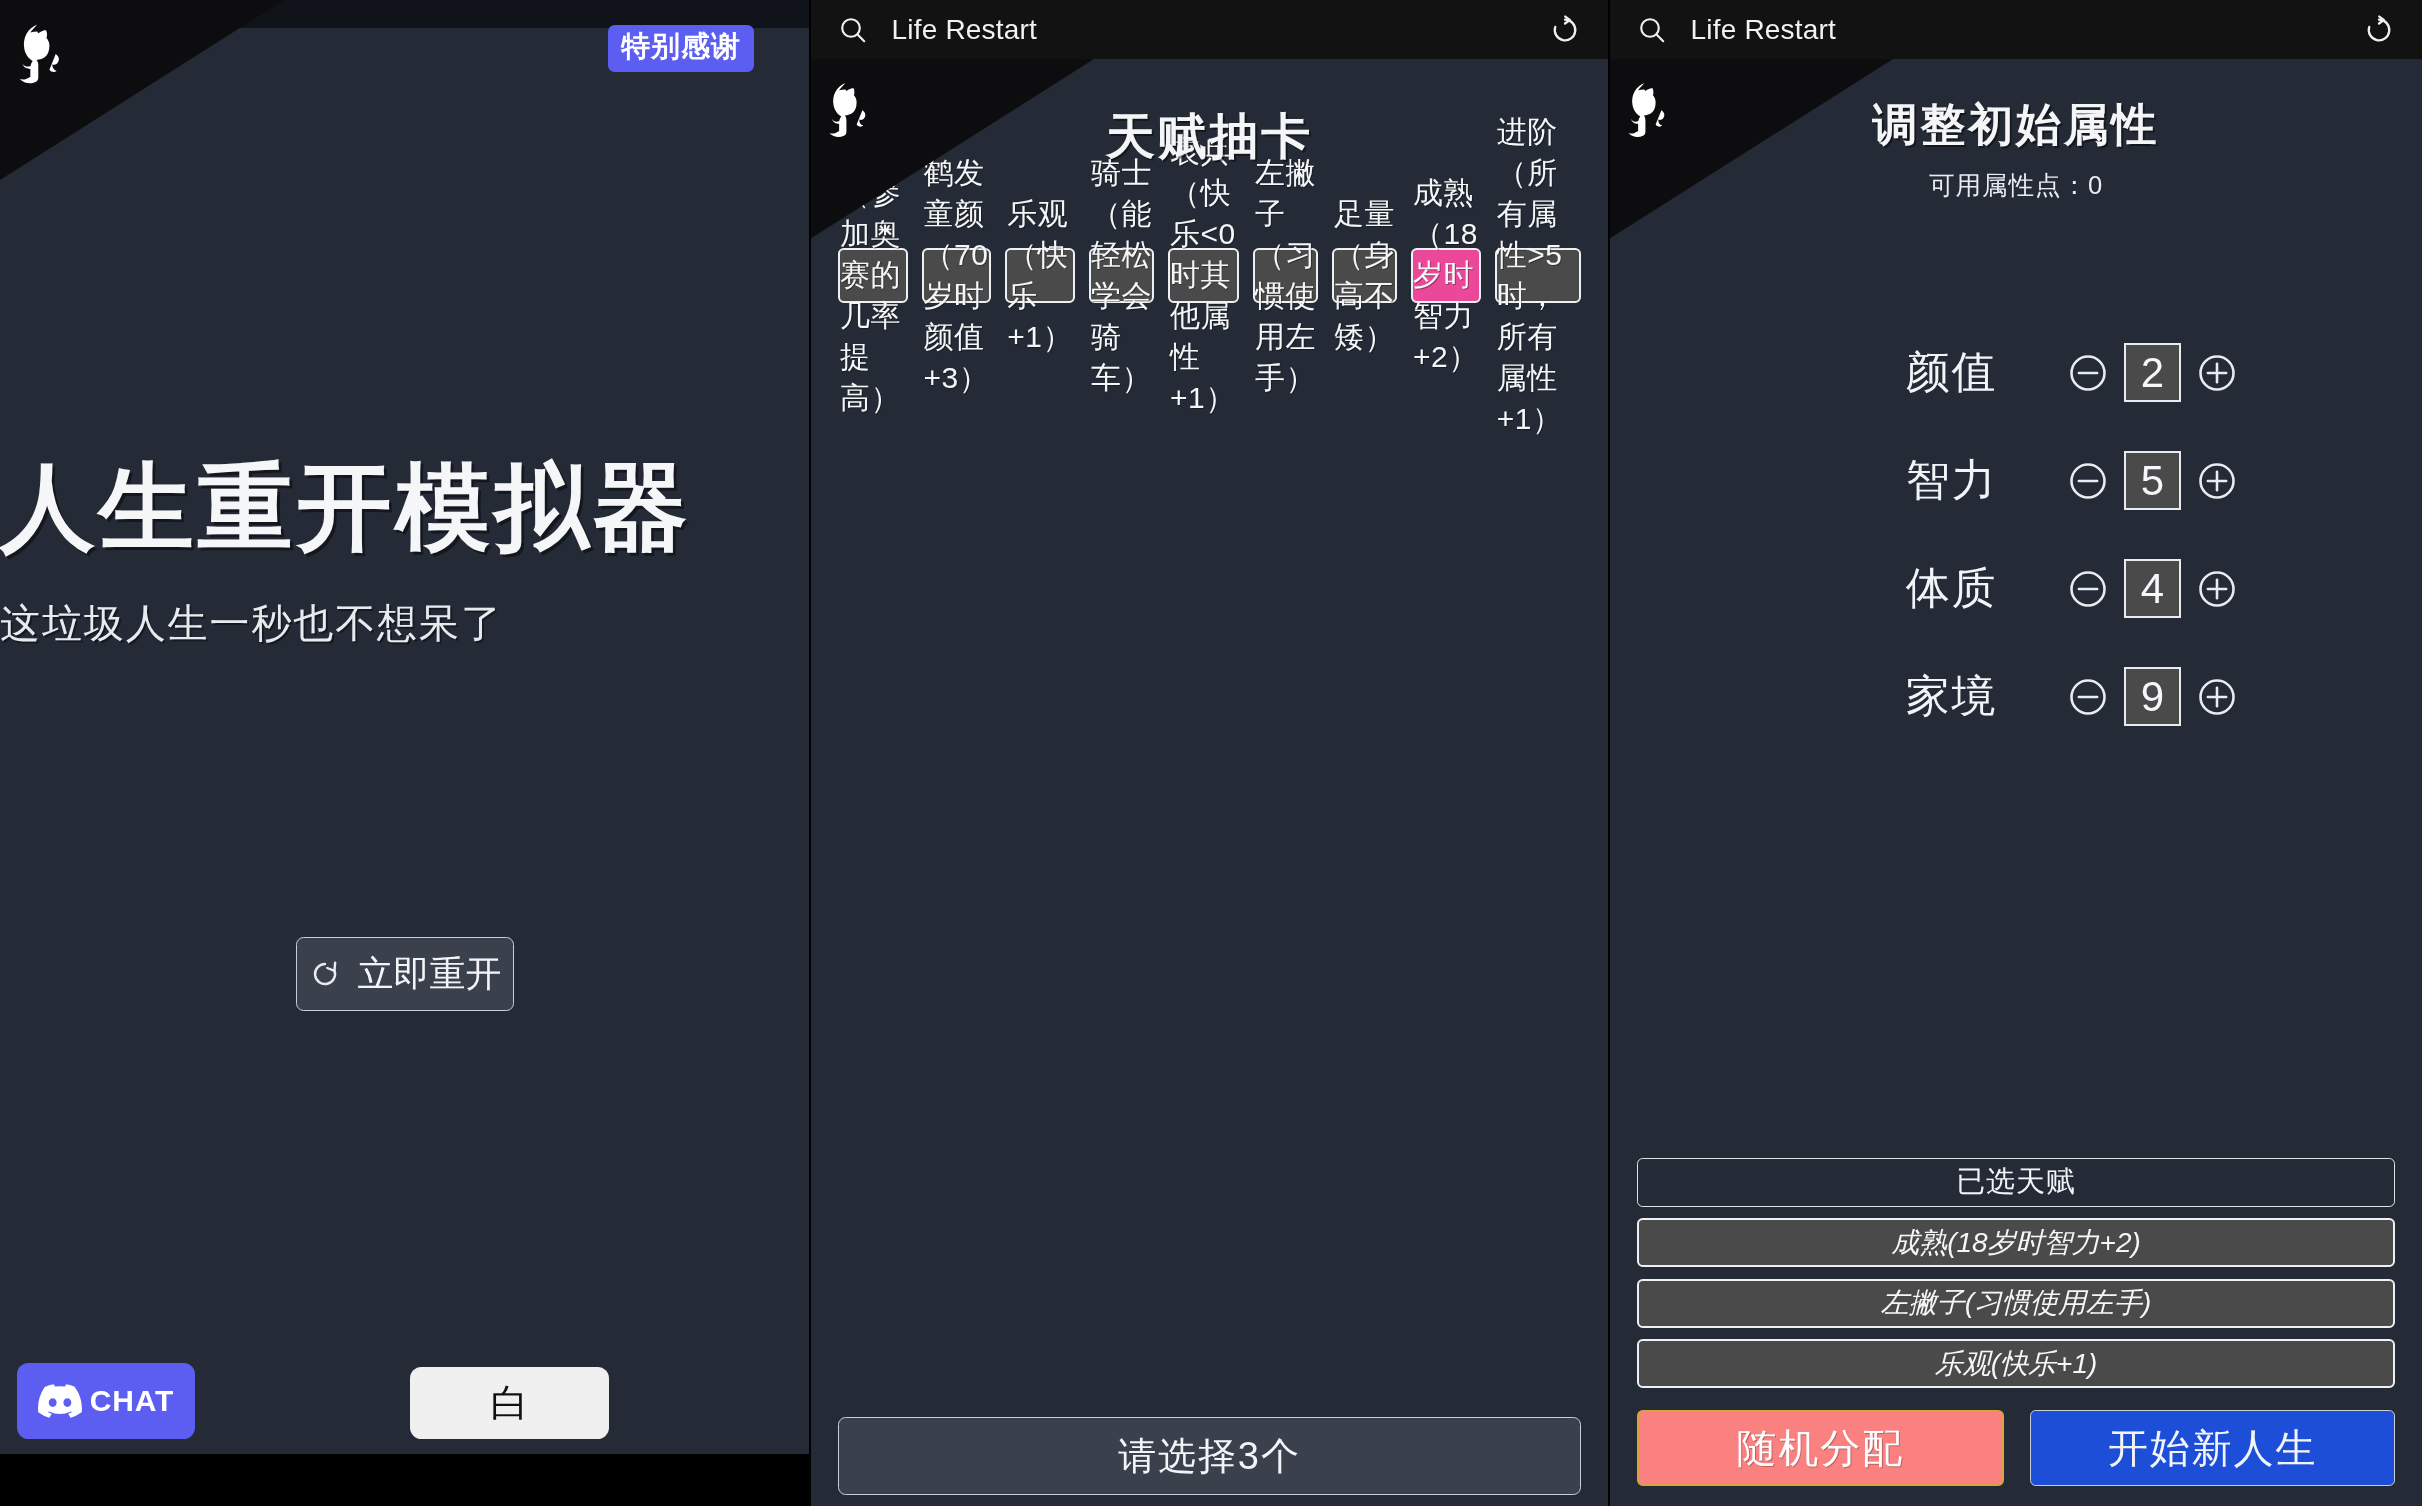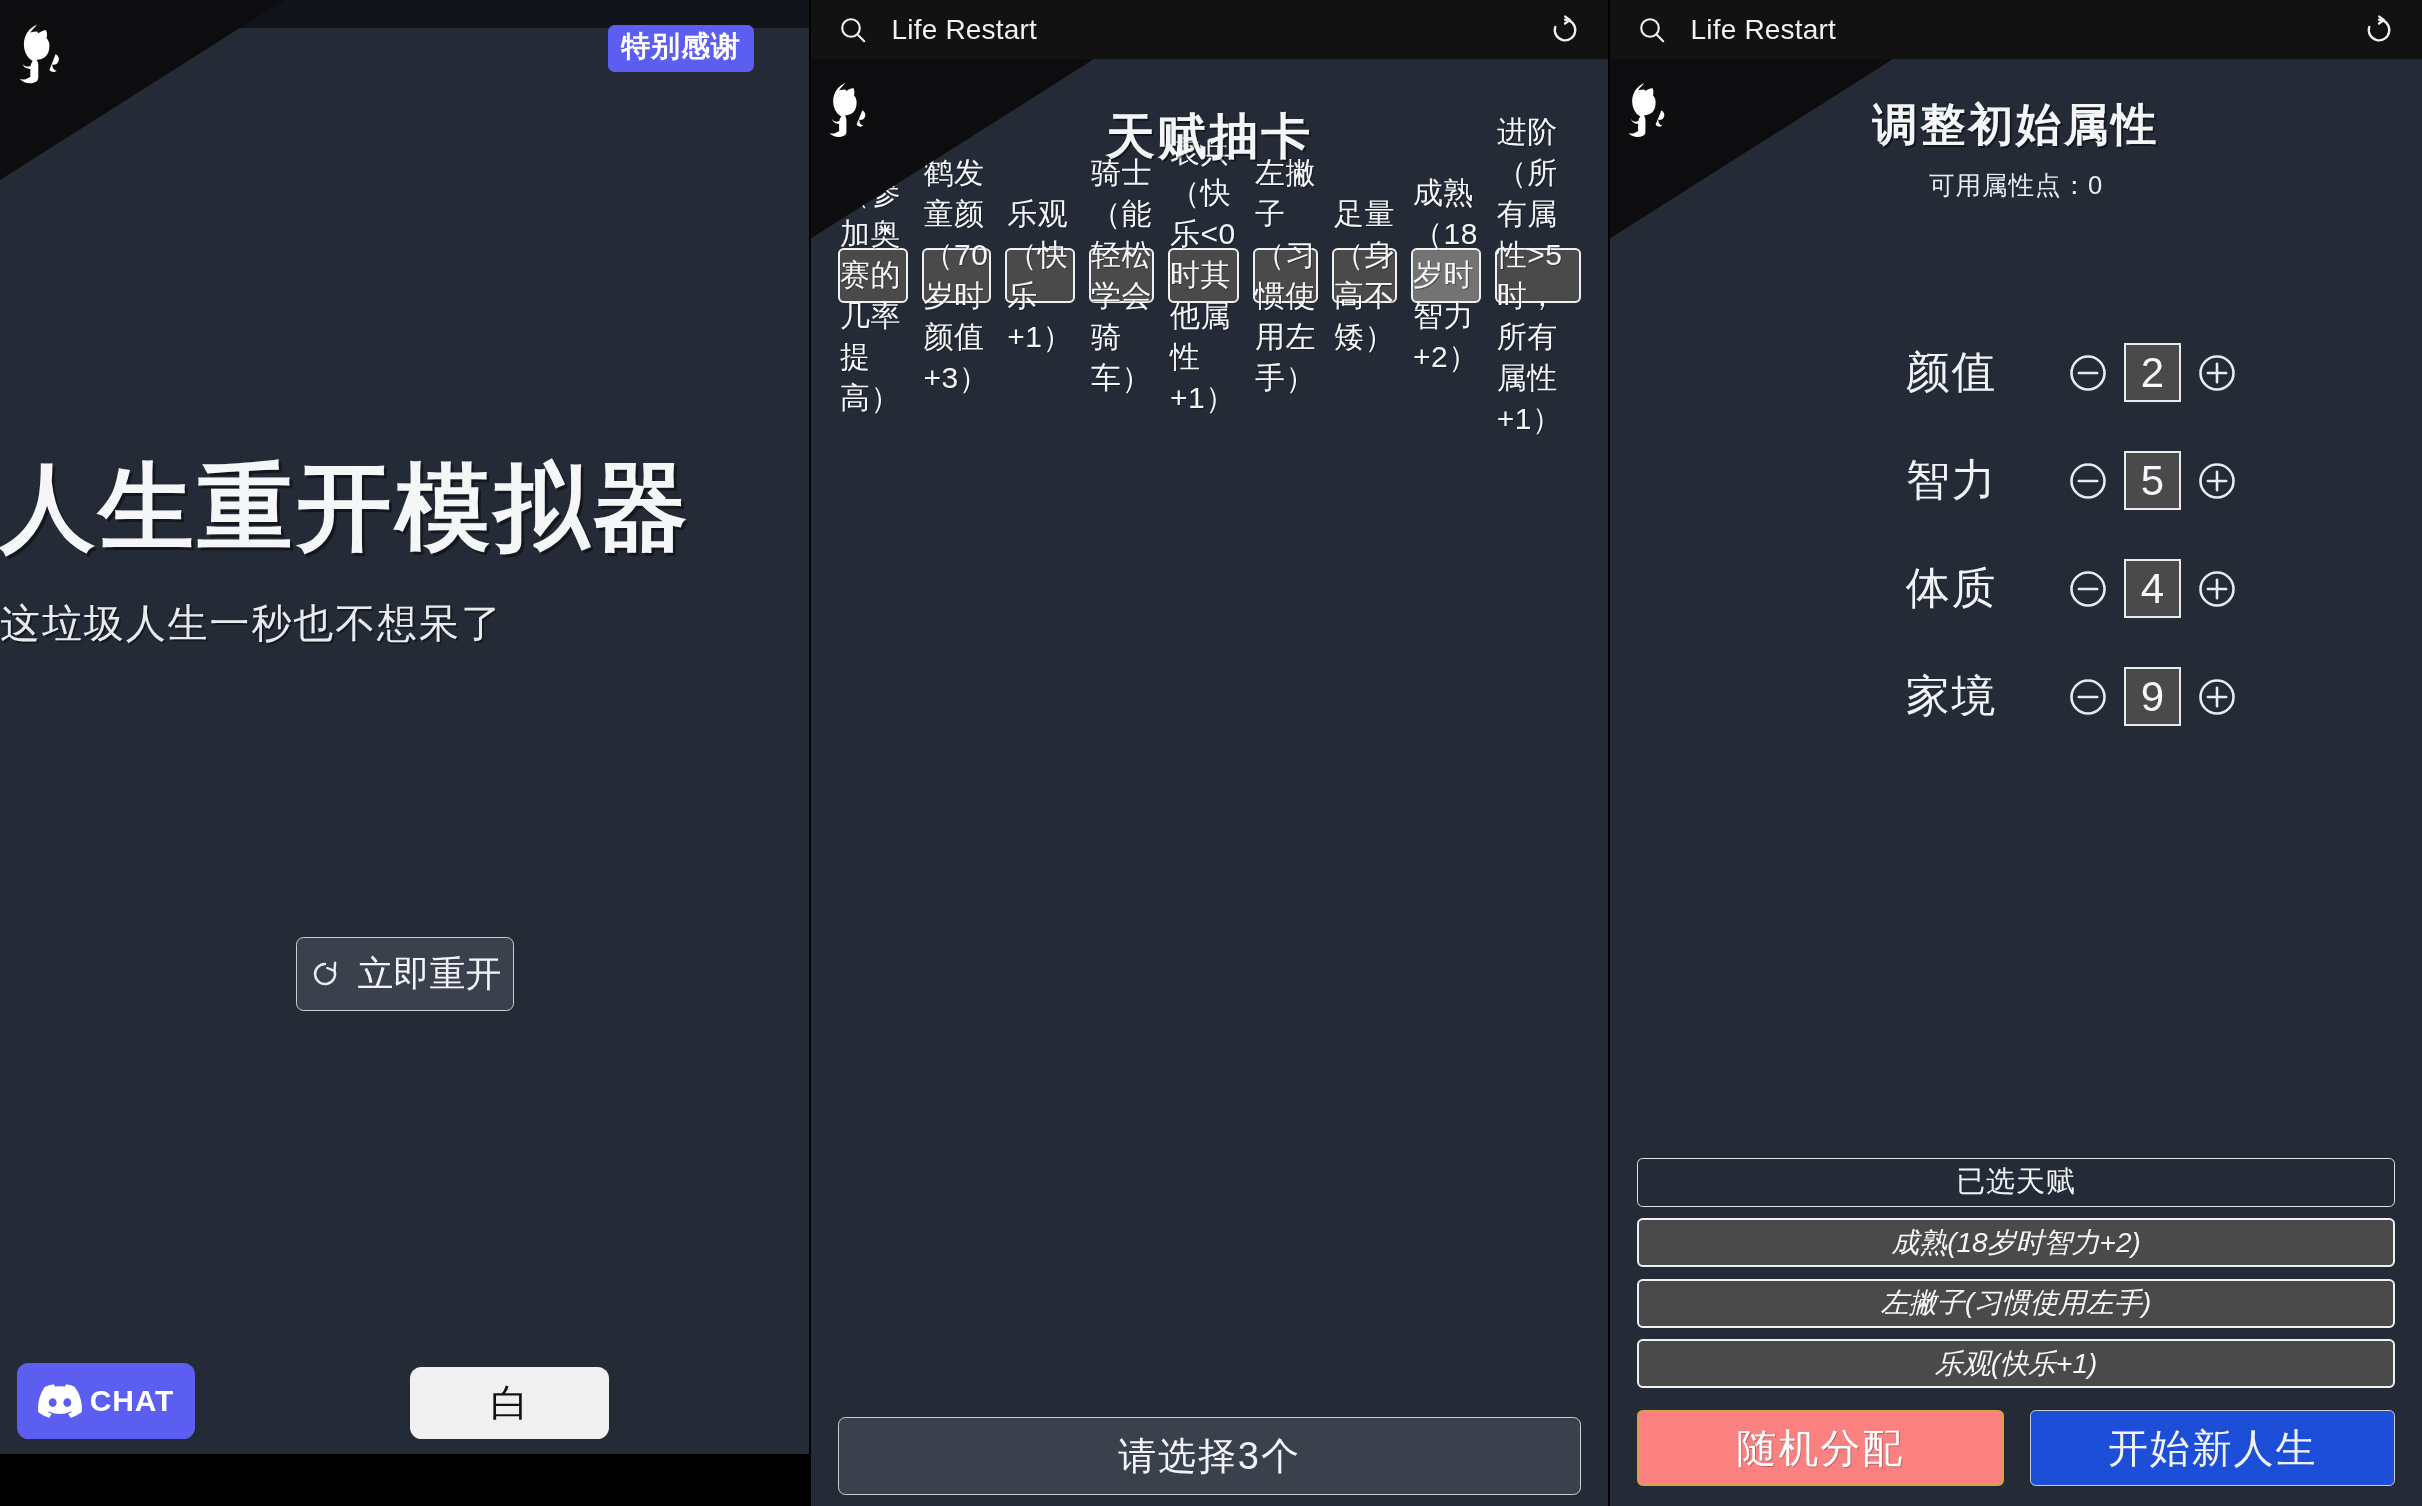--- a/index.html
+++ b/index.html
@@ -94,21 +94,21 @@
     position: absolute; left: 28px; right: 28px; top: 248px;
     display: flex; flex-direction: row; gap: 14px;
   }
   .talent-card {
     height: 55px; border: 2.8px solid #eef1f4; border-radius: 5.7px;
     background: #4a4a4a; color: #f4f6f8; font-size: 30px;
     display: flex; align-items: center; justify-content: center;
     cursor: pointer; letter-spacing: 0.5px;
     text-shadow: 0.9px 0.9px 0 rgba(0,0,0,.35);
   }
-  .talent-card.selected { background: #737373; }
+  .talent-card.selected { background: #ec4899; }
   .mid-bottom {
     position: absolute; left: 28px; right: 28px; bottom: 12px;
     height: 78px; border: 1.9px solid #c9ced6; border-radius: 7.6px;
     background: #3b414c; color: #f2f4f7; font-size: 38px;
     display: flex; align-items: center; justify-content: center; cursor: pointer;
     letter-spacing: 1.9px;
   }
 
   
   .right .page-title { font-size: 45px; padding-top: 36px; }

